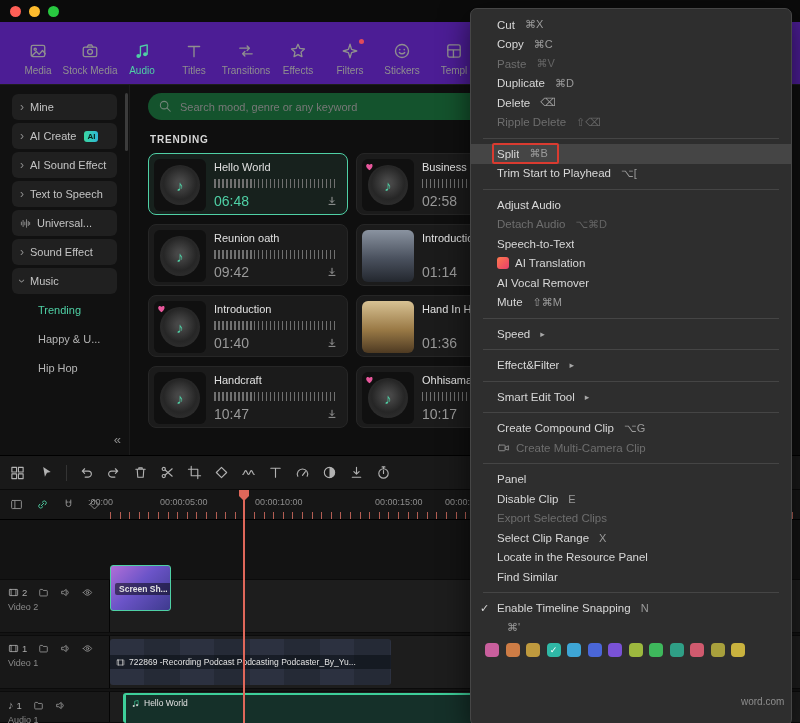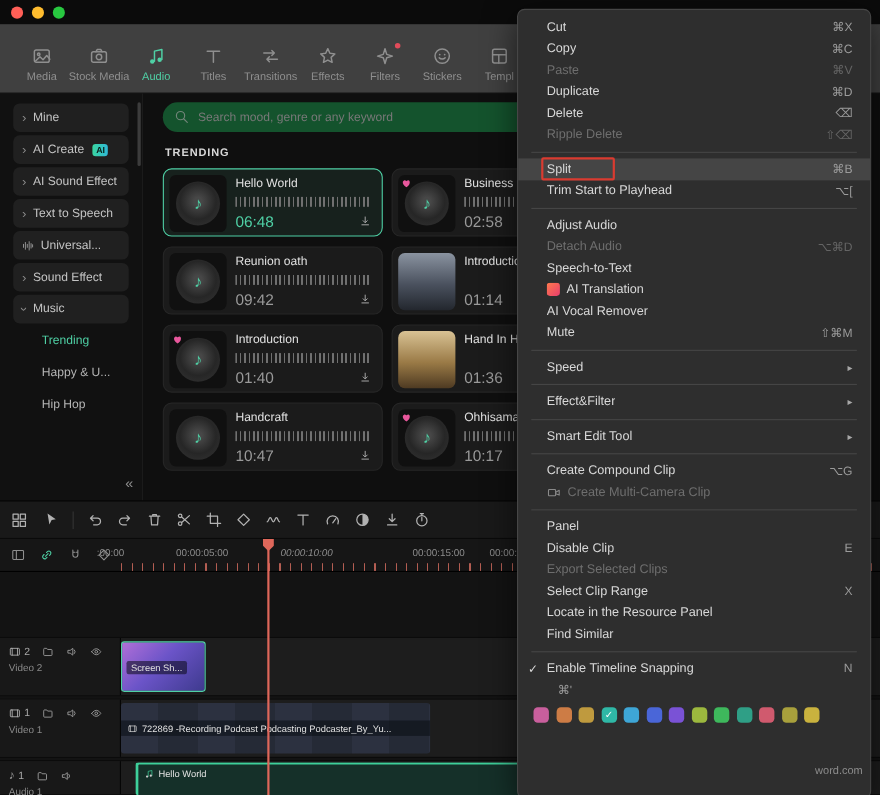--- a/index.html
+++ b/index.html
@@ -1,20 +1,20 @@
 <!DOCTYPE html>
 <html><head>
 <meta charset="utf-8">
 <style>
 *{margin:0;padding:0;box-sizing:border-box}
 html,body{width:800px;height:723px;overflow:hidden;background:#000;font-family:"Liberation Sans",sans-serif}
 .app{position:relative;width:800px;height:723px;background:#0d0d0d}
 .titlebar{height:22px;background:#0b0b0b;display:flex;align-items:center;gap:8px;padding-left:10px}
 .tl-dot{width:11px;height:11px;border-radius:50%;display:inline-block}
-.topnav{height:63px;background:#404040;border-bottom:1px solid #1d1d1d;display:flex;align-items:flex-end;padding:0 8px 8px 12px}
+.topnav{height:63px;background:#4c1d95;border-bottom:1px solid #1d1d1d;display:flex;align-items:flex-end;padding:0 8px 8px 12px}
 .tab{width:52px;display:flex;flex-direction:column;align-items:center;gap:5px;color:#8f8f8f;font-size:10px;position:relative}
 .tab.active{color:#4fd0a5}
 .tab-label{white-space:nowrap;overflow:hidden;max-width:56px}
 .tab-dot{position:absolute;top:-3px;right:12px;width:5px;height:5px;border-radius:50%;background:#e14b5a}
 .workspace{display:flex;height:370px;background:#0f0f0f}
 .sidebar{width:130px;background:#111;border-right:1px solid #1b1b1b;padding-top:6px;position:relative;flex-shrink:0}
 .side-item{height:26px;margin:3px 12px;border-radius:6px;background:#202020;display:flex;align-items:center;gap:6px;padding:0 8px;font-size:11px;color:#c4c4c4;white-space:nowrap;overflow:hidden}
 .side-item.sub{background:transparent;margin-left:30px;color:#b5b5b5}
 .side-item.active{color:#4fd0a5}
 .chev{color:#8a8a8a;font-size:12px;line-height:1}
@@ -69,21 +69,21 @@
 .clip-screen .clip-band{position:absolute;left:4px;bottom:15px;background:rgba(10,10,20,.55);border-radius:2px;padding:1px 4px;display:flex;align-items:center;gap:3px}
 .clip-podcast{background:repeating-linear-gradient(90deg,#2c3140 0 34px,#252a36 34px 70px)}
 .clip-podcast .clip-band{position:absolute;left:0;right:0;top:50%;transform:translateY(-50%);background:rgba(10,12,18,.55);display:flex;align-items:center;gap:4px;padding:2px 6px}
 .clip-audio{background:#153029;border-top:2px solid #3ecf9a;border-left:3px solid #3ecf9a}
 .clip-audio .clip-band{display:flex;align-items:center;gap:4px;padding:3px 5px}
 .clip-label{font-size:8.5px;color:#e2e2e2;white-space:nowrap;overflow:hidden}
 .clip-band .side-ic{color:#cfcfcf}
 .playhead{position:absolute;left:243px;top:34px;bottom:0;width:2px;background:#df675a;z-index:6}
 .playhead::before{content:"";position:absolute;left:-4px;top:0;width:10px;height:11px;background:#df675a;clip-path:polygon(0 0,100% 0,100% 55%,50% 100%,0 55%)}
 .context-menu{position:absolute;left:470px;top:8px;width:322px;height:718px;background:#2e2e2e;border:1px solid #464646;border-radius:7px;padding:6px 0;z-index:30;box-shadow:0 8px 30px rgba(0,0,0,.6);font-size:11.5px;overflow:hidden}
-.m-item{height:19.5px;display:flex;align-items:center;justify-content:space-between;padding:0 16px 0 26px;color:#d8d8d8;position:relative}
+.m-item{height:19.5px;display:flex;align-items:center;padding:0 16px 0 26px;color:#d8d8d8;position:relative}
 .m-item.hl{background:#454545}
 .m-item.dis{color:#6e6e6e}
 .m-left{display:flex;align-items:center;gap:6px;overflow:hidden;white-space:nowrap}
 .m-right{color:#9b9b9b;font-size:11px;margin-left:10px;flex-shrink:0}
 .m-item.dis .m-right{color:#646464}
 .m-right.sub{font-size:9px;color:#a8a8a8}
 .m-check{position:absolute;left:9px;color:#d8d8d8;font-size:11px}
 .m-sep{height:1px;background:#454545;margin:5.5px 12px}
 .redbox{position:absolute;left:21px;top:-1px;width:67px;height:21px;border:2px solid #da3b30;border-radius:2px;pointer-events:none}
 .ai-translate-badge{width:12px;height:12px;border-radius:3px;background:linear-gradient(135deg,#ff7a4d,#e83e6c);display:inline-block;flex-shrink:0}
@@ -439,21 +439,21 @@
           <span class="ric"><svg width="13" height="13" viewBox="0 0 16 16" fill="none" stroke="currentColor" stroke-width="1.2" stroke-linecap="round" stroke-linejoin="round">
               <path d="M5.2 2.5v5.2a2.8 2.8 0 0 0 5.6 0V2.5M5.2 5h2M8.8 5h2"></path>
             </svg></span>
           <span class="ric"><svg width="13" height="13" viewBox="0 0 16 16" fill="none" stroke="currentColor" stroke-width="1.2" stroke-linecap="round" stroke-linejoin="round">
               <path d="M8 2.5L13.5 8 8 13.5 2.5 8z"></path>
             </svg></span>
         </div>
       <div class="ruler-ticks" id="rulerTicks">
           <span class="rlabel" style="left: -22px;">:00:00</span>
           <span class="rlabel" style="left: 50px;">00:00:05:00</span>
-          <span class="rlabel" style="left: 145px; font-style: italic;">00:00:10:00</span>
+          <span class="rlabel" style="left: 145px;">00:00:10:00</span>
           <span class="rlabel" style="left: 240px; margin-left: 25px;">00:00:15:00</span>
           <span class="rlabel" style="left: 335px;">00:00:20:00</span>
         </div>
     </div>
     <div class="tl-tracks" id="tracks">
         <div class="trackrow" style="top: 59px; height: 54px;">
           <div class="trackhd">
             <div class="hd-icons">
               <span class="tracknum">
                 <svg width="11" height="11" viewBox="0 0 16 16" fill="none" stroke="currentColor" stroke-width="1.2" stroke-linecap="round" stroke-linejoin="round">
@@ -513,21 +513,21 @@
                   <path d="M2.5 4.5a1 1 0 0 1 1-1h3l1.2 1.5h4.8a1 1 0 0 1 1 1v6a1 1 0 0 1-1 1h-9a1 1 0 0 1-1-1z"></path>
                 </svg></span>
               <span class="hbtn"><svg width="11" height="11" viewBox="0 0 16 16" fill="none" stroke="currentColor" stroke-width="1.2" stroke-linecap="round" stroke-linejoin="round">
                   <path d="M3 6.2h2.5L9 3.5v9L5.5 9.8H3z"></path>
                   <path d="M11 5.5a3.5 3.5 0 0 1 0 5"></path>
                 </svg></span>
             </div>
             <div class="track-label">Audio 1</div>
           </div>
         </div>
-        <div class="clip clip-screen" style="left: 110px; top: 63px; width: 77px; height: 46px;">
+        <div class="clip clip-screen" style="left: 110px; top: 45px; width: 61px; height: 46px; font-weight: bold;">
           <div class="clip-band">
             <span class="clip-label">Screen Sh...</span>
           </div>
         </div>
         <div class="clip clip-podcast" style="left: 110px; top: 119px; width: 281px; height: 46px;">
           <div class="clip-band">
             <span class="side-ic"><svg width="9" height="9" viewBox="0 0 16 16" fill="none" stroke="#cfcfcf" stroke-width="1.2" stroke-linecap="round" stroke-linejoin="round">
                 <rect x="2" y="3.5" width="12" height="9" rx="1"></rect>
                 <path d="M4.5 3.5v9M11.5 3.5v9"></path>
               </svg></span>

